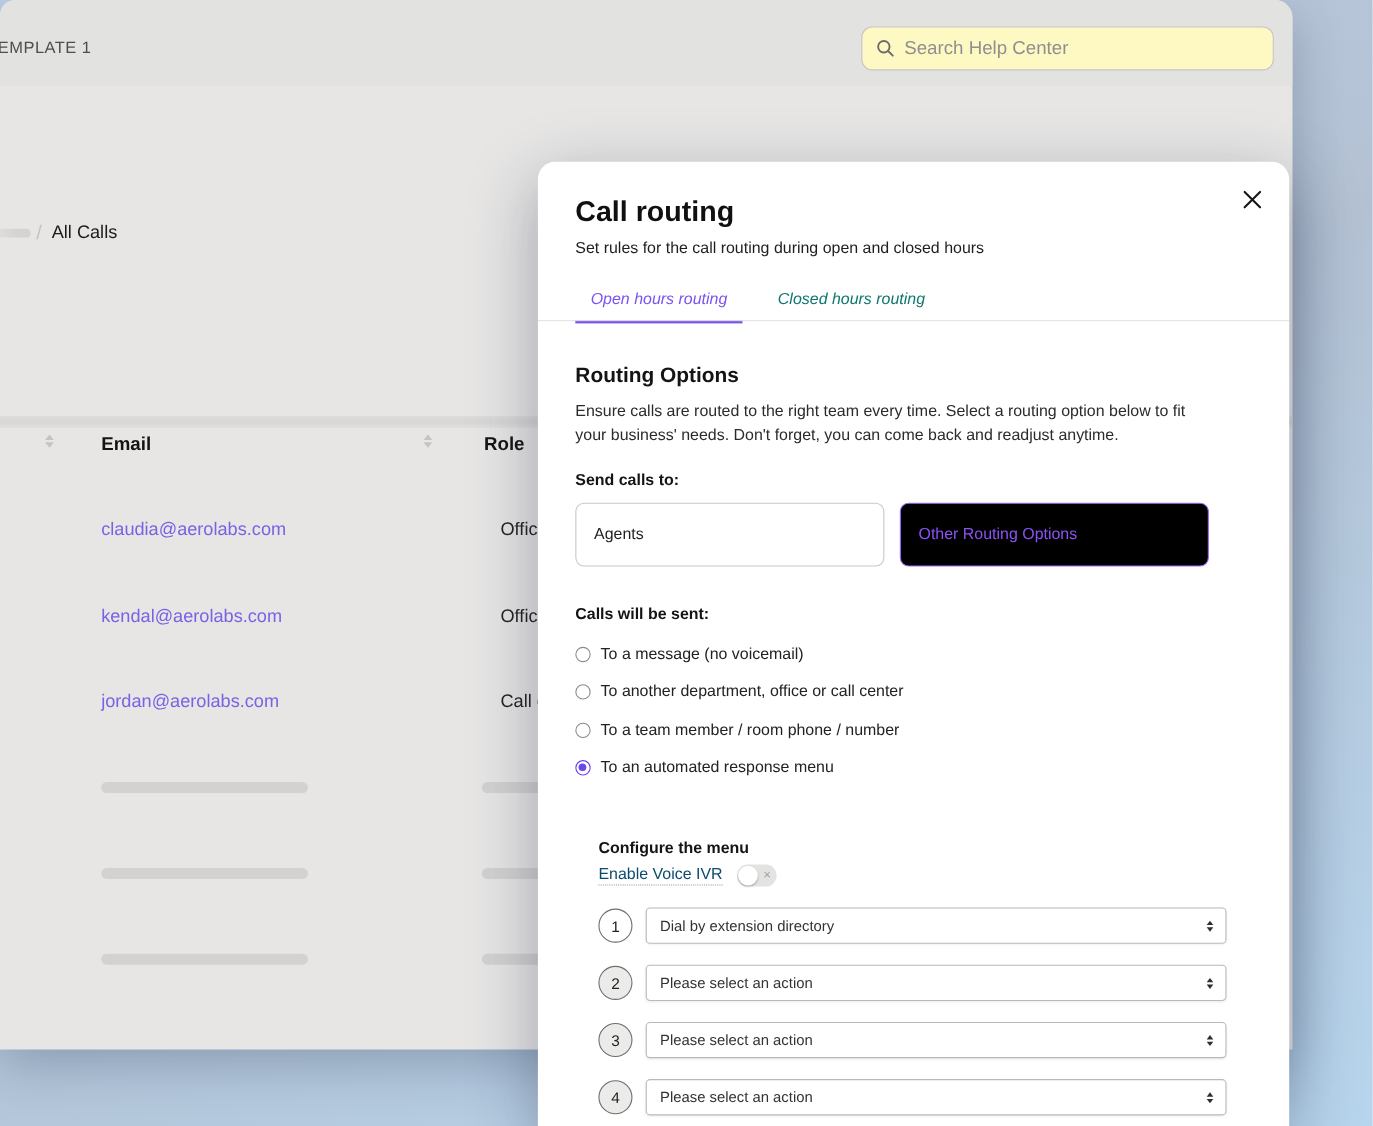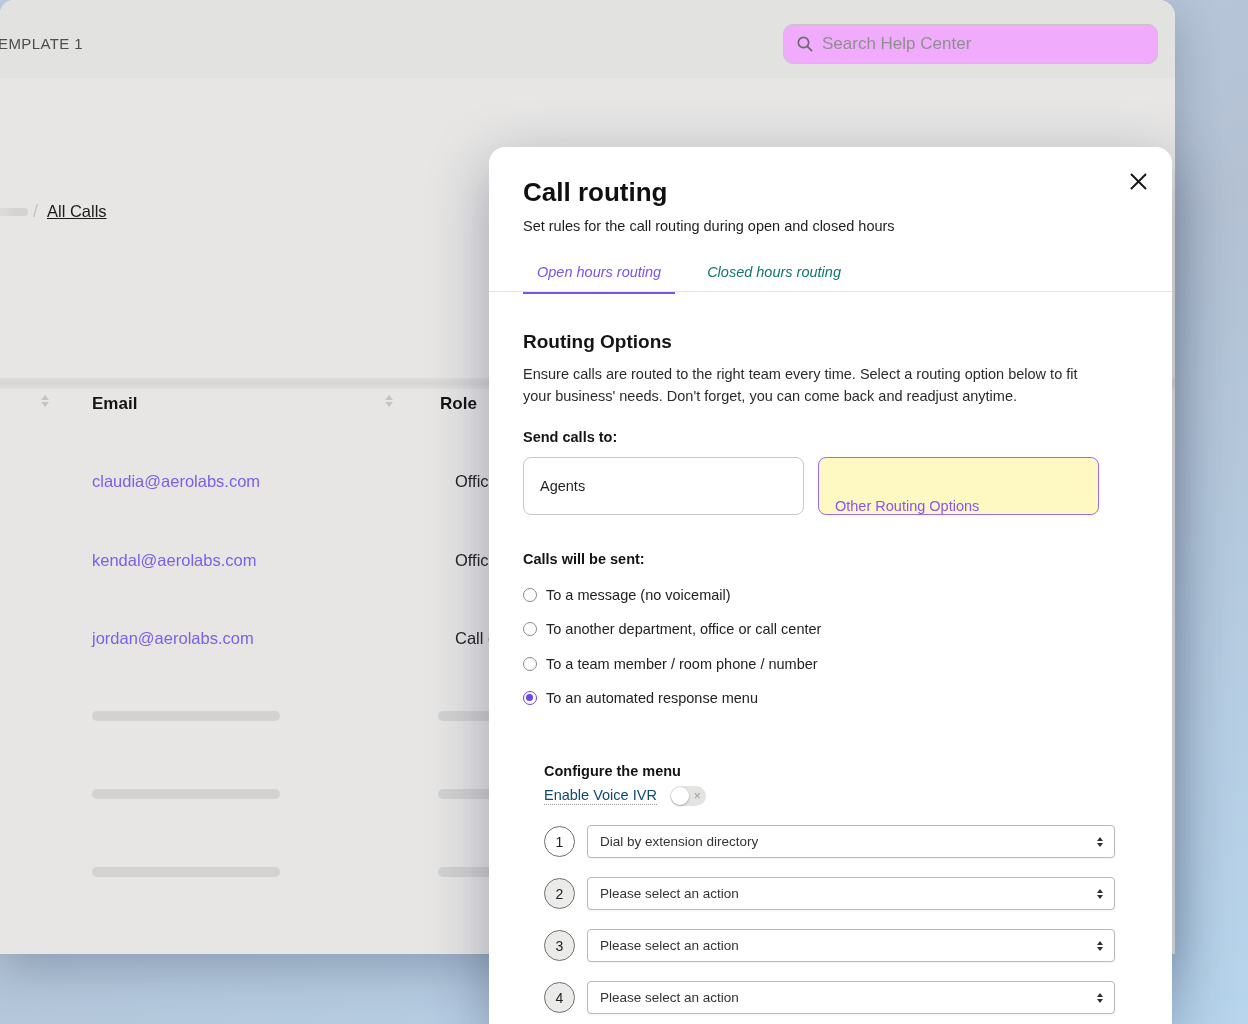--- a/index.html
+++ b/index.html
@@ -22,37 +22,37 @@
   .app-header {
     position:absolute; left:0; top:0; width:100%; height:78px;
     background:#e2e2e1;
   }
   .template-label {
     position:absolute; left:-2px; top:35px; font-size:15px; color:#4e4e4e;
     letter-spacing:.4px; white-space:nowrap;
   }
   .search-box {
     position:absolute; right:17px; top:24px; width:375px; height:40px;
-    background:#f0abfc; border:1px solid #c6c6c5; border-radius:10px;
+    background:#fef9c3; border:1px solid #c6c6c5; border-radius:10px;
     display:flex; align-items:center; padding:0 12px; gap:8px;
   }
   .search-box svg { flex:0 0 auto; }
   .search-box input {
     flex:1; border:none; outline:none; background:transparent;
     font-family:"Liberation Sans", sans-serif; font-size:17px; color:#555;
   }
   .search-box input::placeholder { color:#8f8f8f; opacity:1; }
 
   
   .crumb-dash {
     position:absolute; left:-14px; top:208px; width:42px; height:8px; border-radius:4px;
     background:linear-gradient(to right, rgba(214,214,213,0), #d3d3d2 70%);
   }
   .crumb-sep { position:absolute; left:33px; top:201px; font-size:18px; color:#c3c3c2; }
-  .crumb-current { position:absolute; left:47px; top:202px; font-size:16.5px; color:#1b1b1b;text-decoration:underline; }
+  .crumb-current { position:absolute; left:47px; top:202px; font-size:16.5px; color:#1b1b1b; }
 
   
   .band {
     position:absolute; left:0; top:378px; width:100%; height:11px;
     background:linear-gradient(to bottom,#dedddc,#d7d6d5 50%,#e0dfde);
   }
 
   
   .th { position:absolute; font-size:17px; font-weight:700; color:#141414; }
   .sort-icon { position:absolute; display:flex; flex-direction:column; gap:2px; align-items:center; cursor:pointer; }
@@ -83,21 +83,21 @@
 
   .section-heading { position:absolute; left:34px; top:184px; font-size:19px; font-weight:700; color:#141414; }
   .section-desc { position:absolute; left:34px; top:216px; width:578px; font-size:14.5px; line-height:22px; color:#2b2b2b; }
   .send-label { position:absolute; left:34px; top:282px; font-size:14.5px; font-weight:700; color:#141414; }
 
   .option-card {
     position:absolute; top:310px; width:281px; height:58px; border-radius:8px;
     display:flex; align-items:center; padding:0 16px; font-size:14.5px; cursor:pointer;
   }
   .option-card.plain { left:34px; background:#fff; border:1px solid #c8c8c8; color:#1f1f1f; }
-  .option-card.selected { left:329px; background:#fef9c3; border:1px solid #9a6cf5; color:#8b52f6;align-items:flex-end; }
+  .option-card.selected { left:329px; background:#000000; border:1px solid #9a6cf5; color:#8b52f6; }
 
   .sent-label { position:absolute; left:34px; top:404px; font-size:14.5px; font-weight:700; color:#141414; }
 
   .radio-list { position:absolute; left:34px; top:437px; display:flex; flex-direction:column; gap:13.6px; }
   .radio-row { display:flex; align-items:center; gap:9px; height:21px; cursor:pointer; }
   .radio-dot {
     width:14px; height:14px; border-radius:50%; border:1px solid #8a8a8a; background:#fff;
     flex:0 0 auto; position:relative;
   }
   .radio-row.checked .radio-dot { border:1.5px solid #6b46ef; }

